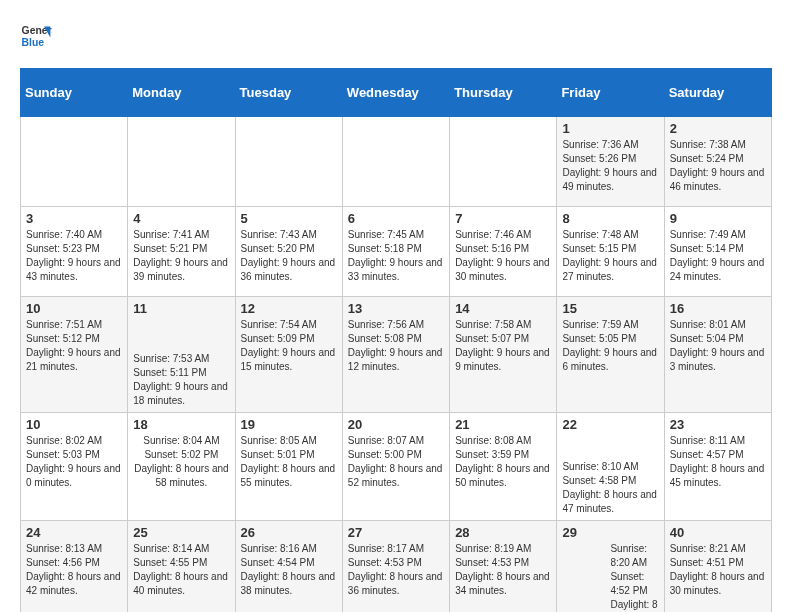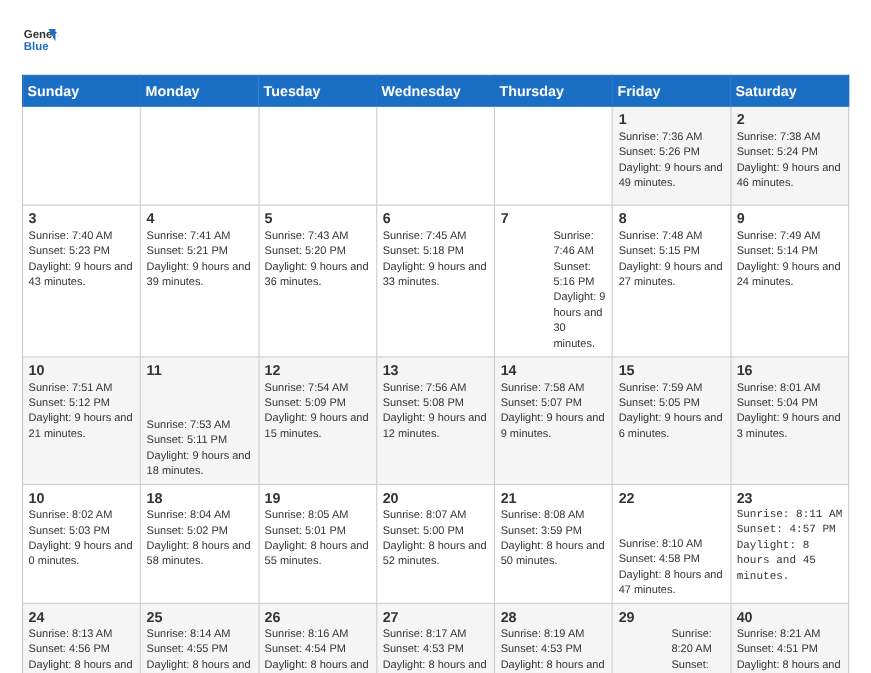--- a/index.html
+++ b/index.html
@@ -40,21 +40,21 @@
     table {
       width: 100%;
       border-collapse: collapse;
       table-layout: fixed;
     }
     thead th {
       background: #1a6fc4;
       color: #fff;
       font-size: 13px;
       font-weight: bold;
-      padding: 6px 4px;
+      padding: 16px 4px;
       text-align: left;
       border: 1px solid #1a6fc4;
     }
     tbody td {
       vertical-align: top;
       border: 1px solid #ccc;
       padding: 4px 5px;
       font-size: 10.5px;
       color: #333;
       height: 90px;
@@ -146,21 +146,21 @@
 Daylight: 9 hours and 36 minutes.</div>
         </td>
         <td>
           <span class="day-number">6</span>
           <div class="day-info" style="white-space: pre-line;">Sunrise: 7:45 AM
 Sunset: 5:18 PM
 Daylight: 9 hours and 33 minutes.</div>
         </td>
         <td>
           <span class="day-number">7</span>
-          <div class="day-info" style="white-space: pre-line; margin-left: 48px;">Sunrise: 7:46 AM
+          <div class="day-info" style="white-space: pre-line;">Sunrise: 7:46 AM
 Sunset: 5:16 PM
 Daylight: 9 hours and 30 minutes.</div>
         </td>
         <td>
           <span class="day-number">8</span>
           <div class="day-info" style="white-space: pre-line;">Sunrise: 7:48 AM
 Sunset: 5:15 PM
 Daylight: 9 hours and 27 minutes.</div>
         </td>
         <td>
@@ -216,21 +216,21 @@
       </tr>
       <tr>
         <td>
           <span class="day-number">10</span>
           <div class="day-info" style="white-space: pre-line;">Sunrise: 8:02 AM
 Sunset: 5:03 PM
 Daylight: 9 hours and 0 minutes.</div>
         </td>
         <td>
           <span class="day-number">18</span>
-          <div class="day-info" style="white-space: pre-line;">Sunrise: 8:04 AM
+          <div class="day-info" style="white-space: pre-line; text-align: center;">Sunrise: 8:04 AM
 Sunset: 5:02 PM
 Daylight: 8 hours and 58 minutes.</div>
         </td>
         <td>
           <span class="day-number">19</span>
           <div class="day-info" style="white-space: pre-line;">Sunrise: 8:05 AM
 Sunset: 5:01 PM
 Daylight: 8 hours and 55 minutes.</div>
         </td>
         <td>
@@ -246,21 +246,21 @@
 Daylight: 8 hours and 50 minutes.</div>
         </td>
         <td>
           <span class="day-number">22</span>
           <div class="day-info" style="white-space: pre-line; margin-top: 28px;">Sunrise: 8:10 AM
 Sunset: 4:58 PM
 Daylight: 8 hours and 47 minutes.</div>
         </td>
         <td>
           <span class="day-number">23</span>
-          <div class="day-info" style="white-space: pre-line; font-family: Liberation Mono, monospace;">Sunrise: 8:11 AM
+          <div class="day-info" style="white-space: pre-line;">Sunrise: 8:11 AM
 Sunset: 4:57 PM
 Daylight: 8 hours and 45 minutes.</div>
         </td>
       </tr>
       <tr>
         <td>
           <span class="day-number">24</span>
           <div class="day-info" style="white-space: pre-line;">Sunrise: 8:13 AM
 Sunset: 4:56 PM
 Daylight: 8 hours and 42 minutes.</div>

